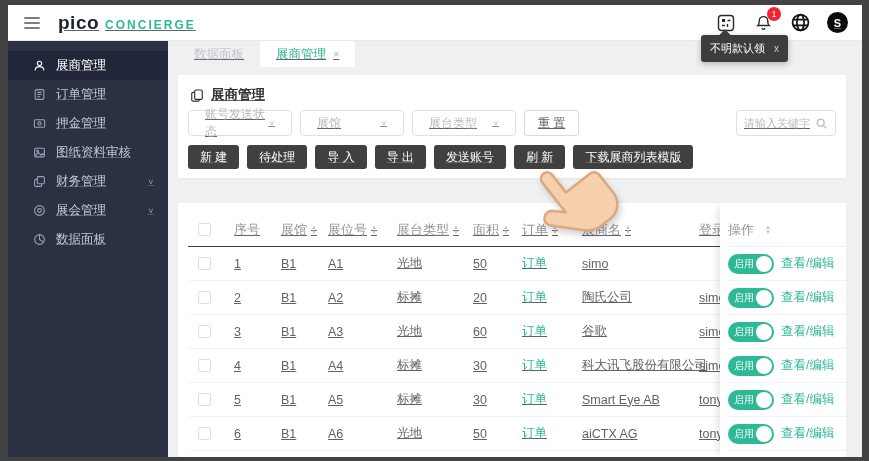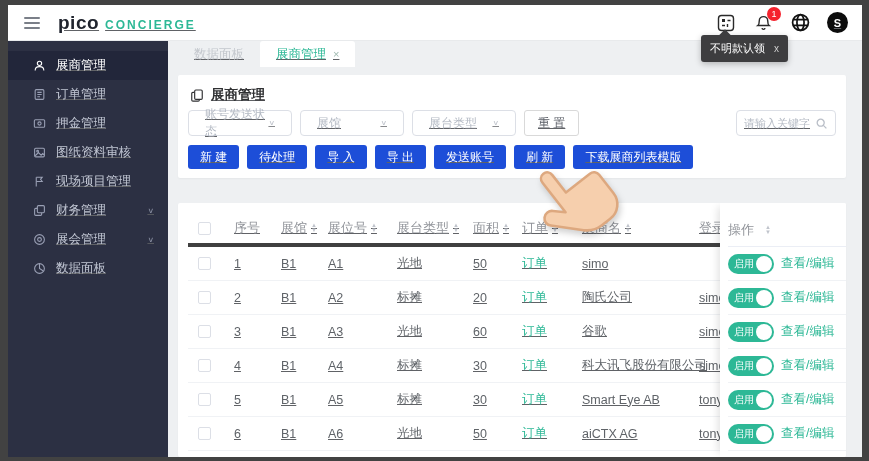--- a/index.html
+++ b/index.html
@@ -48,26 +48,26 @@
   .filter-card { margin:8px 16px 0 10px; padding:9px 10px 9px 10px; flex:none; }
   .f-title { display:flex; align-items:center; gap:7px; color:#303133; font-weight:bold; font-size:13.5px; padding:2px 0 6px 2px; }
   .f-selects { display:flex; align-items:center; gap:8px; }
   .select { width:104px; height:26px; border:1px solid #dcdfe6; border-radius:4px; background:#fff; display:flex; align-items:center; padding:0 16px; color:#b4bac4; font-size:12px; cursor:pointer; }
   .select .sel-arrow { margin-left:auto; font-size:9px; color:#c0c4cc; transform:scaleY(.75); }
   .btn-reset { height:26px; padding:0 13px; border:1px solid #d9d9d9; border-radius:3px; background:#fff; color:#5a5e66; font-size:12px; display:flex; align-items:center; cursor:pointer; }
   .search-box { margin-left:auto; width:100px; height:26px; border:1px solid #dcdfe6; border-radius:4px; display:flex; align-items:center; padding:0 7px; background:#fff; }
   .search-box input { border:none; outline:none; width:100%; font-size:11px; color:#606266; font-family:inherit; }
   .search-box input::placeholder { color:#b4bac4; }
   .f-buttons { display:flex; gap:8px; margin-top:9px; }
-  .btn-green { height:24px; padding:0 12px; background:#1d4ed8; color:#fff; font-size:12px; border:none; border-radius:3px; display:flex; align-items:center; cursor:pointer; font-family:inherit; white-space:nowrap; }
+  .btn-green { height:24px; padding:0 12px; background:#404040; color:#fff; font-size:12px; border:none; border-radius:3px; display:flex; align-items:center; cursor:pointer; font-family:inherit; white-space:nowrap; }
 
   
   .table-card { margin:25px 16px 0 10px; padding:10px 0 0 10px; position:relative; flex:1; overflow:hidden; }
   .trow { display:flex; align-items:center; height:34px; border-bottom:1px solid #f0f2f5; padding-left:10px; }
-  .trow.head { border-bottom:4px solid #404040; color:#909399; }
+  .trow.head { border-bottom:1px solid #404040; color:#909399; }
   .tcell { flex:none; display:flex; align-items:center; overflow:hidden; white-space:nowrap; }
   .c-cb{width:36px;} .c-idx{width:47px;} .c-hall{width:47px;} .c-bno{width:69px;}
   .c-btype{width:76px;} .c-area{width:49px;} .c-order{width:60px;}
   .c-name{width:117px; overflow:visible;} .c-login{flex:1;}
   .cb { width:13px; height:13px; border:1px solid #dcdfe6; border-radius:2px; background:#fff; cursor:pointer; flex:none; }
   .sort { display:flex; flex-direction:column; margin-left:4px; line-height:5px; font-size:6px; color:#c0c4cc; cursor:pointer; }
   .link-green { color:#2db896; cursor:pointer; font-size:12.5px; }
   .cell-text { font-size:12.5px; color:#5f6368; }
 
   
@@ -166,29 +166,20 @@
                 <rect x="3" y="4" width="18" height="16" rx="2"></rect>
                 <circle cx="8.5" cy="9.5" r="1.6"></circle>
                 <path d="M4 18 l6-6 5 5 3-3 3 3"></path>
               </svg>
         </span>
         <span>图纸资料审核</span>
       </div>
       <div class="side-item">
         <span class="s-icon">
           <svg width="13" height="13" viewBox="0 0 24 24" fill="none" stroke="currentColor" stroke-width="2">
-                <path d="M6 21 V4"></path>
-                <path d="M6 4 h11 l-3 4 3 4 H6"></path>
-              </svg>
-        </span>
-        <span>现场项目管理</span>
-      </div>
-      <div class="side-item">
-        <span class="s-icon">
-          <svg width="13" height="13" viewBox="0 0 24 24" fill="none" stroke="currentColor" stroke-width="2">
                 <rect x="8" y="3" width="13" height="13" rx="2"></rect>
                 <path d="M16 16 v3 a2 2 0 0 1 -2 2 H5 a2 2 0 0 1 -2 -2 V10 a2 2 0 0 1 2 -2 h3"></path>
               </svg>
         </span>
         <span>财务管理</span>
         <span class="chev">∨</span>
       </div>
       <div class="side-item">
         <span class="s-icon">
           <svg width="13" height="13" viewBox="0 0 24 24" fill="none" stroke="currentColor" stroke-width="2">

